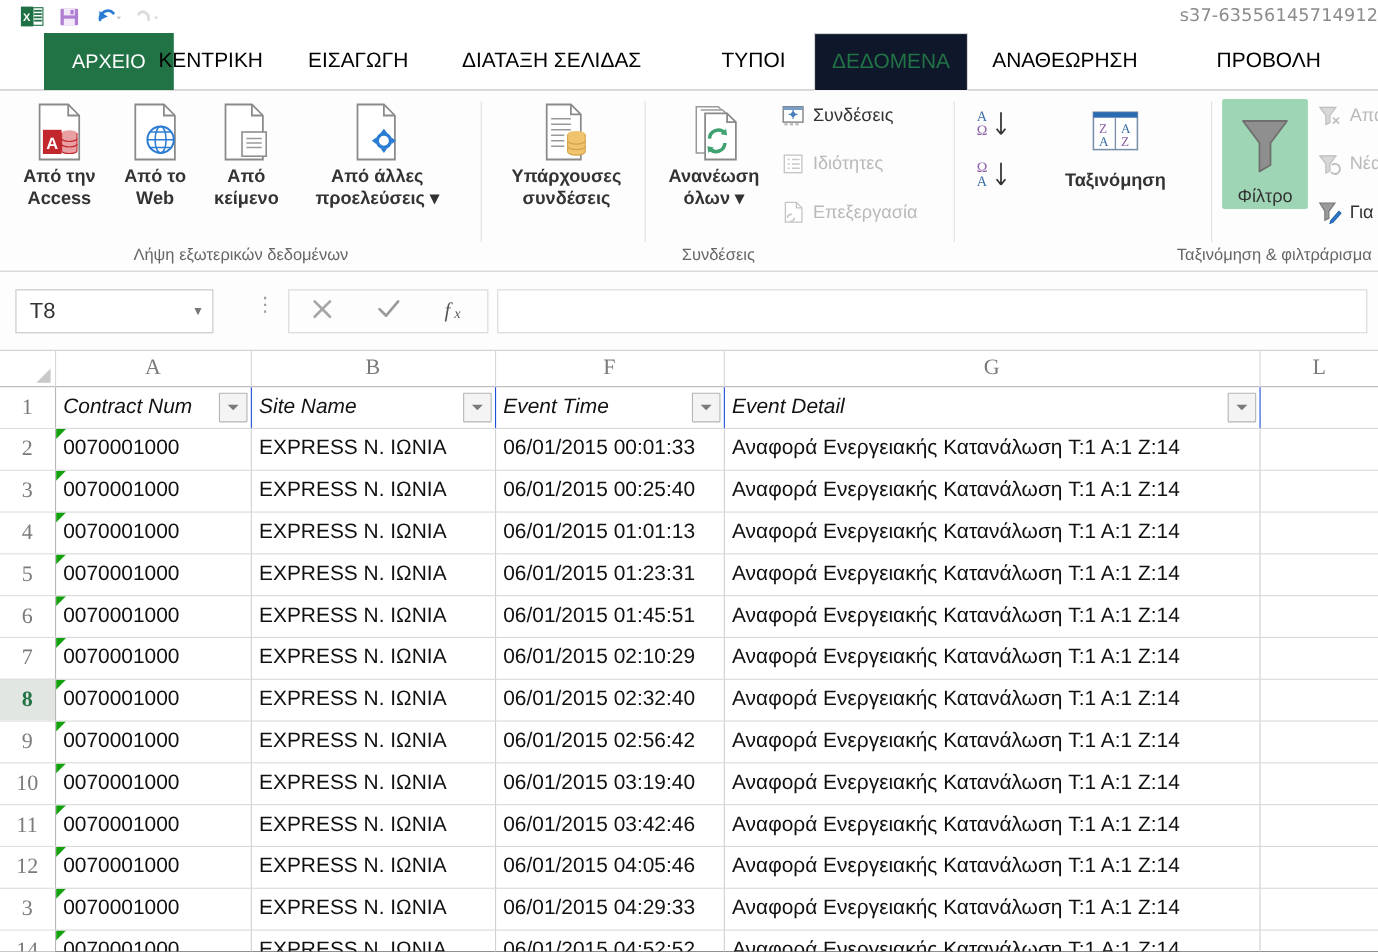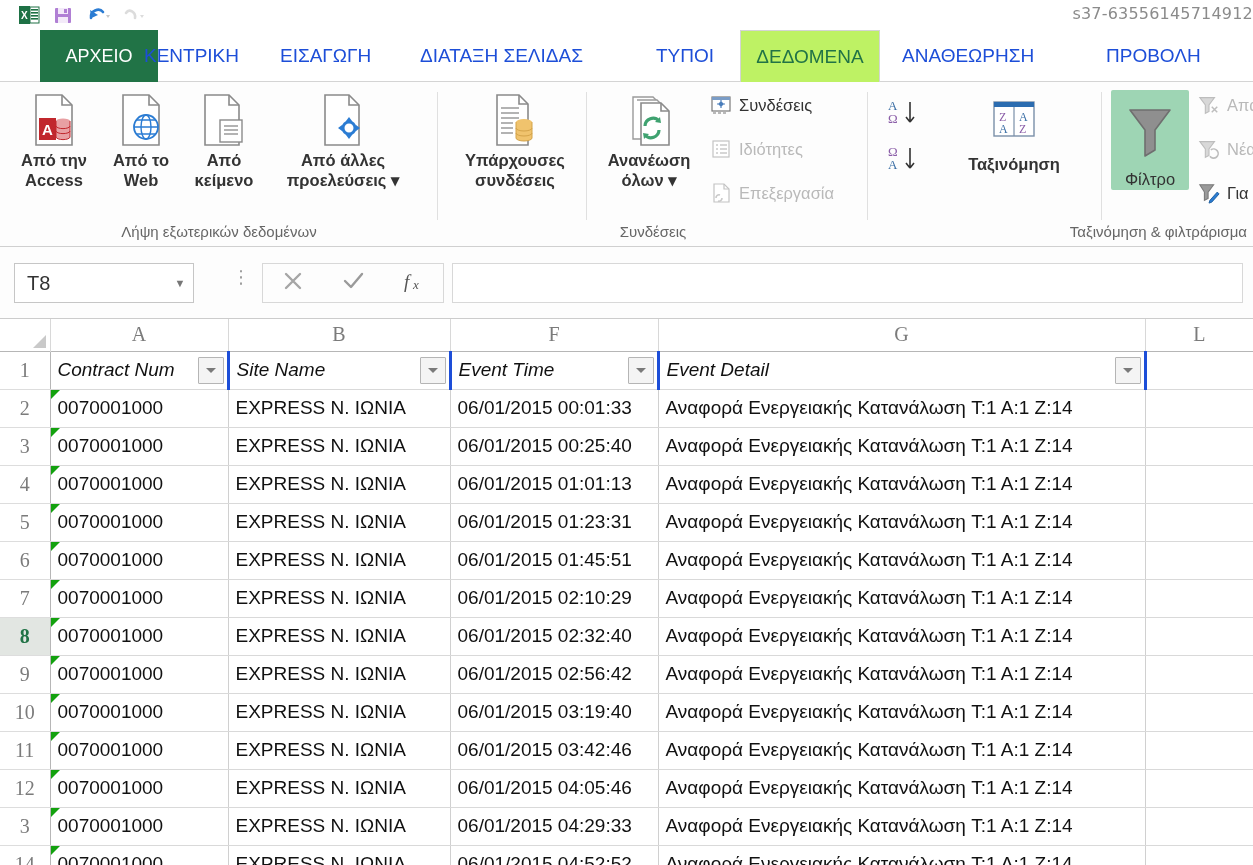--- a/index.html
+++ b/index.html
@@ -12,23 +12,23 @@
   .titlebar { position:absolute; left:0; top:0; width:1253px; height:30px; background:#ffffff; }
   .qat { position:absolute; left:18px; top:3px; height:24px; display:flex; align-items:center; gap:12px; }
   .qat-ico { width:22px; height:22px; display:block; }
   .wintitle { position:absolute; right:0px; top:4px; font-size:16px; color:#8b8b8b;
               font-family:"DejaVu Sans", sans-serif; letter-spacing:0.2px; white-space:nowrap; }
 
   
   .tabstrip { position:absolute; left:0; top:30px; width:1253px; height:52px; background:#ffffff;
               border-bottom:1px solid #d4d4d4; }
   .tab { position:absolute; top:0px; height:52px; display:flex; align-items:center; justify-content:center;
-         font-size:19px; color:#1d4ed8; padding:0 16px; white-space:nowrap; }
+         font-size:19px; color:#000000; padding:0 16px; white-space:nowrap; }
   .tab.file { background:#217346; color:#ffffff; font-size:18px; }
-  .tab.active { color:#217346; background:#bef264; border-left:1px solid #d4d4d4; border-right:1px solid #d4d4d4;
+  .tab.active { color:#217346; background:#0f172a; border-left:1px solid #d4d4d4; border-right:1px solid #d4d4d4;
                 border-top:1px solid #d4d4d4; border-bottom:1px solid #fff; height:53px; }
 
   
   .ribbon { position:absolute; left:0; top:82px; width:1253px; height:165px; background:#fdfdfd;
             border-bottom:1px solid #d0d0d0; overflow:hidden; }
   .grp { position:absolute; top:0; height:164px; }
   .grp-label { position:absolute; bottom:6px; width:100%; text-align:center; font-size:15px; color:#666; white-space:nowrap; }
   .grp-sep { position:absolute; top:10px; width:1px; height:128px; background:#e0e0e0; }
 
   .bigbtn { position:absolute; top:8px; width:92px; text-align:center; cursor:default; }
@@ -70,21 +70,21 @@
   .rowh.sel { background:#e2e6e2; color:#217346; font-weight:bold; }
 
   tr.datarow { height:38px; }
   tr.datarow td.cell { border-right:1px solid #d0d0d0; border-bottom:1px solid #d9d9d9;
                        font-size:19px; color:#111; padding-left:7px; white-space:nowrap; overflow:hidden; }
   td.cA { position:relative; }
   td.cA .gt { position:absolute; left:0; top:0; width:0;height:0;
               border-top:9px solid #13a10e; border-right:9px solid transparent; }
 
   tr.headrow { height:38px; }
-  tr.headrow td.hcell { border-right:3px solid #1d4ed8; border-bottom:1px solid #d9d9d9;
+  tr.headrow td.hcell { border-right:1px solid #1d4ed8; border-bottom:1px solid #d9d9d9;
                         font-size:19px; font-style:italic; color:#111; padding-left:7px;
                         position:relative; white-space:nowrap; overflow:hidden; }
   .fdrop { position:absolute; right:3px; top:5px; width:26px; height:27px; background:#f4f4f4;
            border:1px solid #b5b5b5; border-radius:1px; display:flex; align-items:center; justify-content:center; }
   .fdrop i { width:0;height:0;border-left:5px solid transparent;border-right:5px solid transparent;
              border-top:5px solid #7a7a7a; display:block; }
 
   .cutrow td { border-bottom:none; }
 </style>
 </head>

